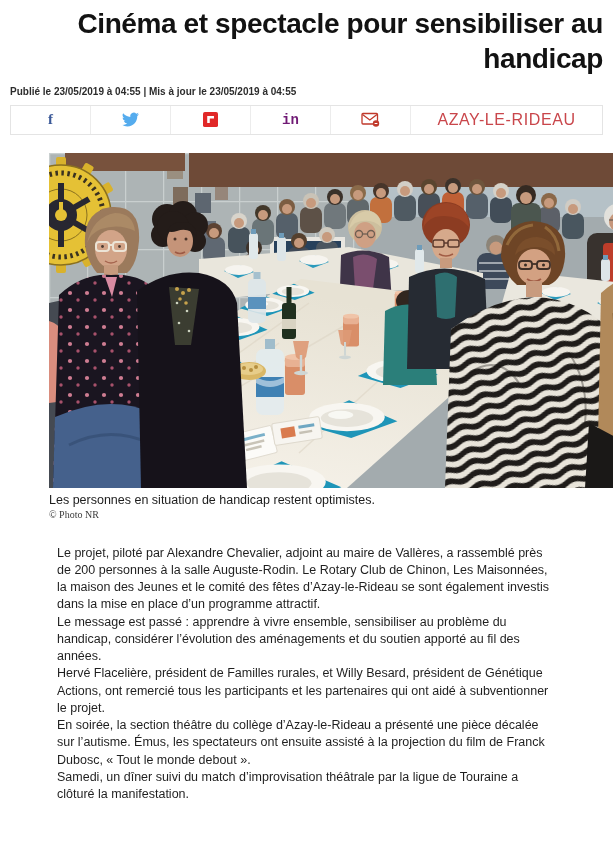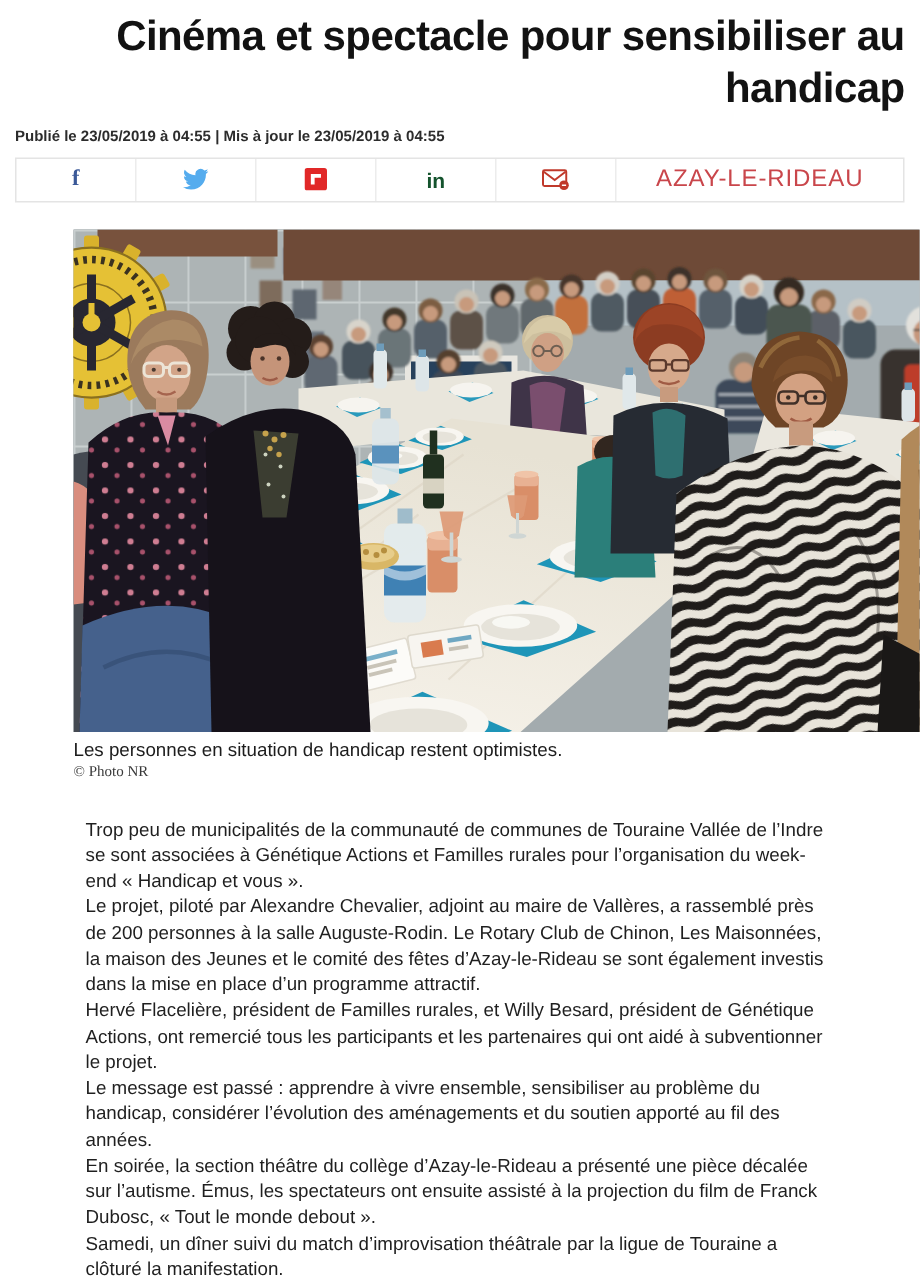--- a/index.html
+++ b/index.html
@@ -39,21 +39,21 @@
         <path d="M23.95 2.57a10 10 0 01-2.82.77A4.96 4.96 0 0023.29.62c-.95.56-2.01.96-3.13 1.18A4.92 4.92 0 0011.77 6.3 13.94 13.94 0 011.64 1.16a4.92 4.92 0 001.52 6.57 4.9 4.9 0 01-2.23-.61v.06a4.92 4.92 0 003.95 4.83 4.96 4.96 0 01-2.22.08 4.93 4.93 0 004.6 3.42A9.87 9.87 0 010 17.54a13.9 13.9 0 007.55 2.21c9.06 0 14.01-7.5 14.01-14.01l-.02-.63a10 10 0 002.41-2.54z"></path>
       </svg>
     </div>
     <div class="share-cell">
       <svg width="15" height="15" viewBox="0 0 16 16" style="color: rgb(225, 40, 40);">
         <rect width="16" height="16" rx="2" fill="currentColor"></rect>
         <path d="M4.5 4.3 h7.2 v2.7 h-4.5 v4.7 h-2.7 z" fill="#ffffff"></path>
       </svg>
     </div>
     <div class="share-cell">
-      <span class="li-glyph" style="color: #14532d;">in</span>
+      <span class="li-glyph" style="color: #701a75; font-family: Liberation Mono, monospace;">in</span>
     </div>
     <div class="share-cell">
       <svg width="19" height="15" viewBox="0 0 19 15" style="color: rgb(192, 57, 43);">
         <rect x="1" y="1.5" width="15.5" height="10.5" rx="1" fill="none" stroke="currentColor" stroke-width="1.3"></rect>
         <path d="M1.5 2.5 L8.8 8 L16 2.5" fill="none" stroke="currentColor" stroke-width="1.3"></path>
         <circle cx="15" cy="11.5" r="3.2" fill="currentColor"></circle>
         <path d="M13.6 11.5 h2.8" stroke="#ffffff" stroke-width="1"></path>
       </svg>
     </div>
     <div class="share-cell topic-cell">
@@ -548,21 +548,20 @@
         <path d="M552 140 Q576 118 596 126 L596 335 L548 335 Z" fill="#b1895a"></path>
         <path d="M564 160 Q572 220 566 280 M580 150 Q590 210 584 270" stroke="#8e6a3e" stroke-width="2" fill="none" opacity="0.7"></path>
         <polygon points="540,270 596,300 596,335 536,335" fill="#1a1817"></polygon>
       </g>
     </svg>
     <figcaption>Les personnes en situation de handicap restent optimistes.</figcaption>
     <div class="credit">© Photo NR</div>
   </figure>
 
   <div class="article-body" id="article-body">
-      <p>Trop peu de municipalités de la communauté de communes de Touraine Vallée de l’Indre se sont associées à Génétique Actions et Familles rurales pour l’organisation du week-end « Handicap et vous ».</p>
       <p>Le projet, piloté par Alexandre Chevalier, adjoint au maire de Vallères, a rassemblé près de 200 personnes à la salle Auguste-Rodin. Le Rotary Club de Chinon, Les Maisonnées, la maison des Jeunes et le comité des fêtes d’Azay-le-Rideau se sont également investis dans la mise en place d’un programme attractif.</p>
+      <p>Le message est passé : apprendre à vivre ensemble, sensibiliser au problème du handicap, considérer l’évolution des aménagements et du soutien apporté au fil des années.</p>
       <p>Hervé Flacelière, président de Familles rurales, et Willy Besard, président de Génétique Actions, ont remercié tous les participants et les partenaires qui ont aidé à subventionner le projet.</p>
-      <p>Le message est passé : apprendre à vivre ensemble, sensibiliser au problème du handicap, considérer l’évolution des aménagements et du soutien apporté au fil des années.</p>
       <p>En soirée, la section théâtre du collège d’Azay-le-Rideau a présenté une pièce décalée sur l’autisme. Émus, les spectateurs ont ensuite assisté à la projection du film de Franck Dubosc, « Tout le monde debout ».</p>
       <p>Samedi, un dîner suivi du match d’improvisation théâtrale par la ligue de Touraine a clôturé la manifestation.</p>
     </div>
 
 </div>
 
 </body></html>

